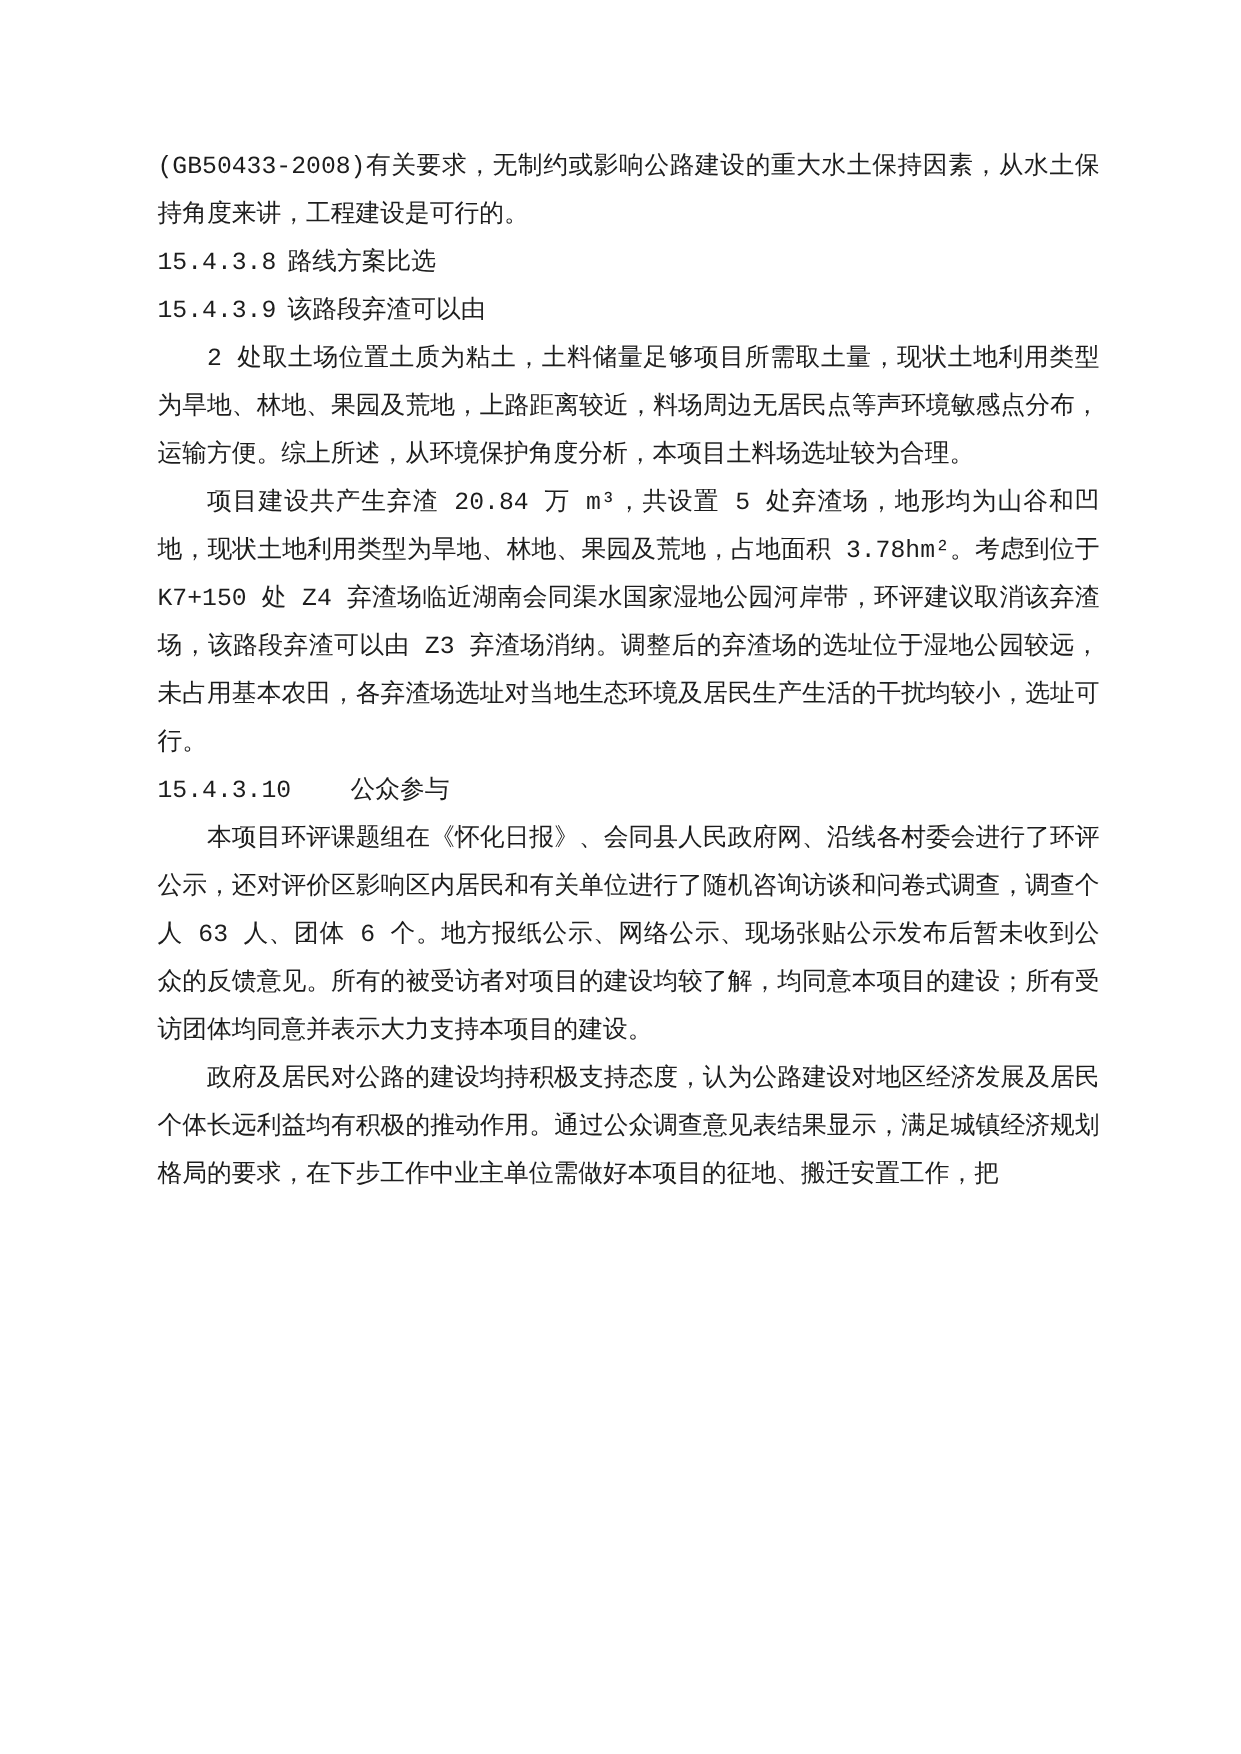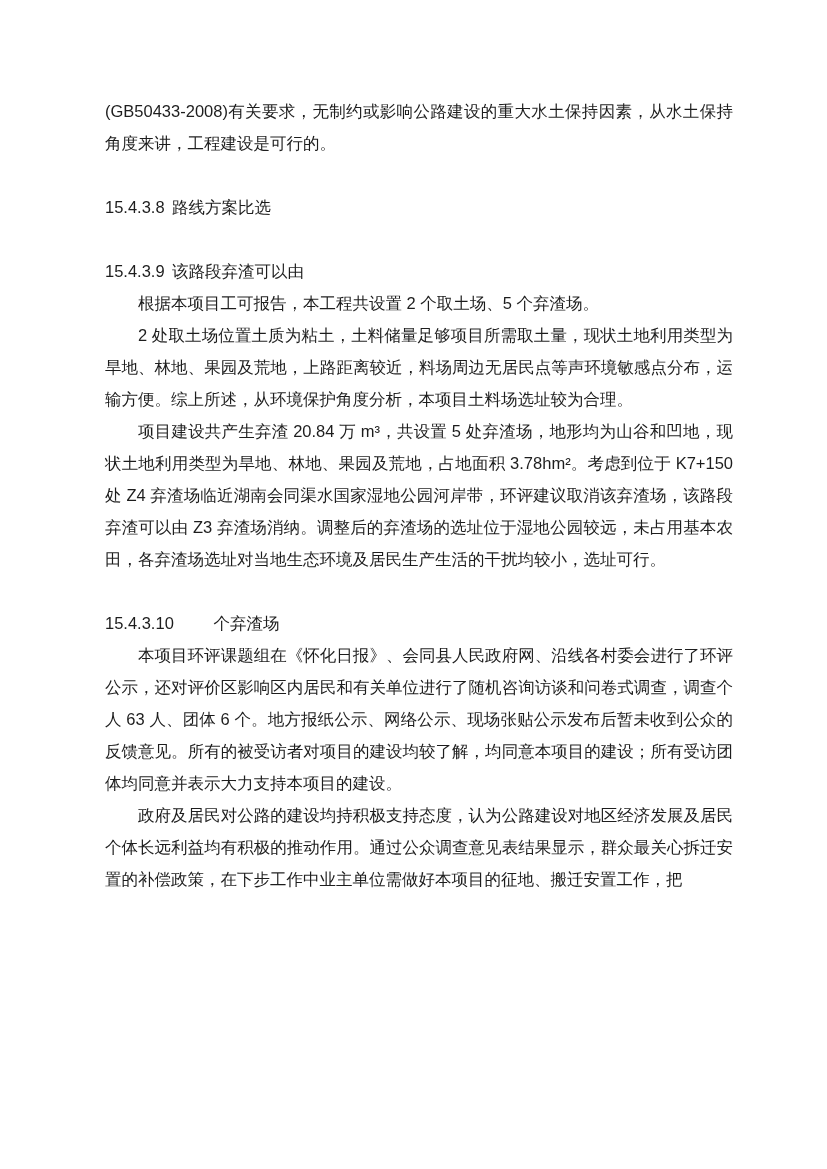--- a/index.html
+++ b/index.html
@@ -2,38 +2,38 @@
 <html><head>
 <meta charset="utf-8">
 <style>
   * { margin: 0; padding: 0; box-sizing: border-box; }
   html, body { background: #ffffff; }
   .page {
     position: relative;
     width: 827px;
     height: 1038px;
     background: #ffffff;
-    font-family: Liberation Sans, sans-serif;
+    font-family: Liberation Mono, monospace;
     color: #1d1d1d;
     overflow: hidden;
   }
   .content {
     position: absolute;
     left: 105px;
     top: 95px;
     width: 628px;
   }
   .para, .heading {
     font-size: 16.5px;
     line-height: 32px;
     text-align: justify;
     font-weight: normal;
   }
   .para.indent { text-indent: 2em; }
-  .heading { text-align: left; margin-top: 32px; }
+  .heading { text-align: left; }
   .h-num { margin-right: 0.45em; }
   .h-num.wide { margin-right: 2.4em; }
   .page-number {
     position: absolute;
     left: 0;
     top: 1088px;
     width: 827px;
     text-align: center;
     font-size: 10px;
     line-height: 18px;
@@ -50,28 +50,27 @@
     <p class="para">(GB50433-2008)有关要求，无制约或影响公路建设的重大水土保持因素，从水土保持角度来讲，工程建设是可行的。</p>
 
     <p class="heading"><span class="h-num">15.4.3.8</span><span class="h-title">路线方案比选</span></p>
 
 
 
 
 
     <p class="heading"><span class="h-num">15.4.3.9</span><span class="h-title">该路段弃渣可以由</span></p>
 
-    <p class="para indent">根据本项目工可报告，本工程共设置 2 个取土场、5 个弃渣场。</p>
 
     <p class="para indent">2 处取土场位置土质为粘土，土料储量足够项目所需取土量，现状土地利用类型为旱地、林地、果园及荒地，上路距离较近，料场周边无居民点等声环境敏感点分布，运输方便。综上所述，从环境保护角度分析，本项目土料场选址较为合理。</p>
 
     <p class="para indent">项目建设共产生弃渣 20.84 万 m³，共设置 5 处弃渣场，地形均为山谷和凹地，现状土地利用类型为旱地、林地、果园及荒地，占地面积 3.78hm²。考虑到位于 K7+150 处 Z4 弃渣场临近湖南会同渠水国家湿地公园河岸带，环评建议取消该弃渣场，该路段弃渣可以由 Z3 弃渣场消纳。调整后的弃渣场的选址位于湿地公园较远，未占用基本农田，各弃渣场选址对当地生态环境及居民生产生活的干扰均较小，选址可行。</p>
 
-    <p class="heading"><span class="h-num wide">15.4.3.10</span><span class="h-title">个弃渣场</span></p>
+    <p class="heading"><span class="h-num wide">15.4.3.10</span><span class="h-title">公众参与</span></p>
 
     <p class="para indent">本项目环评课题组在《怀化日报》、会同县人民政府网、沿线各村委会进行了环评公示，还对评价区影响区内居民和有关单位进行了随机咨询访谈和问卷式调查，调查个人 63 人、团体 6 个。地方报纸公示、网络公示、现场张贴公示发布后暂未收到公众的反馈意见。所有的被受访者对项目的建设均较了解，均同意本项目的建设；所有受访团体均同意并表示大力支持本项目的建设。</p>
 
-    <p class="para indent">政府及居民对公路的建设均持积极支持态度，认为公路建设对地区经济发展及居民个体长远利益均有积极的推动作用。通过公众调查意见表结果显示，群众最关心拆迁安置的补偿政策，在下步工作中业主单位需做好本项目的征地、搬迁安置工作，把</p>
+    <p class="para indent">政府及居民对公路的建设均持积极支持态度，认为公路建设对地区经济发展及居民个体长远利益均有积极的推动作用。通过公众调查意见表结果显示，满足城镇经济规划格局的要求，在下步工作中业主单位需做好本项目的征地、搬迁安置工作，把</p>
 
   </div>
 
   <div class="page-number">173</div>
 </div>
 
 </body></html>

